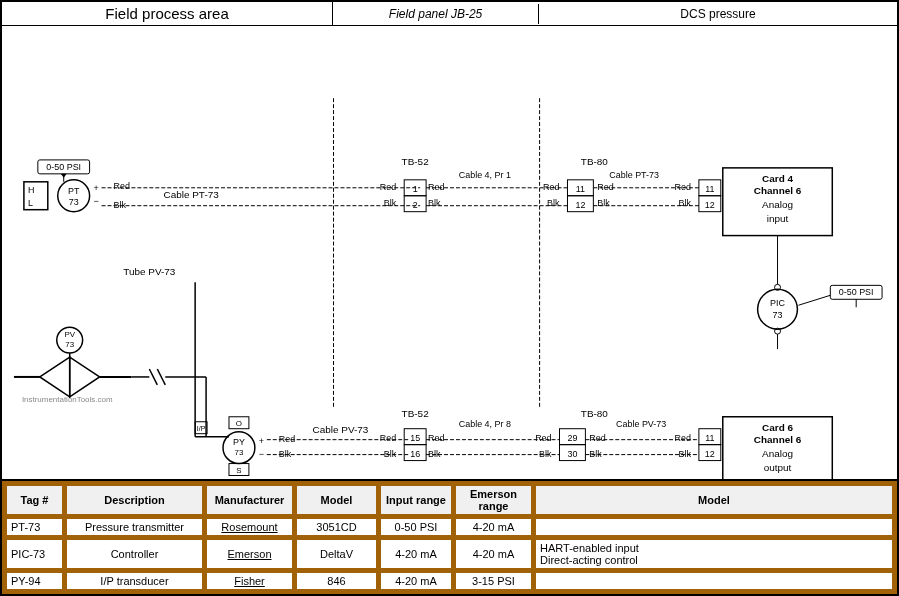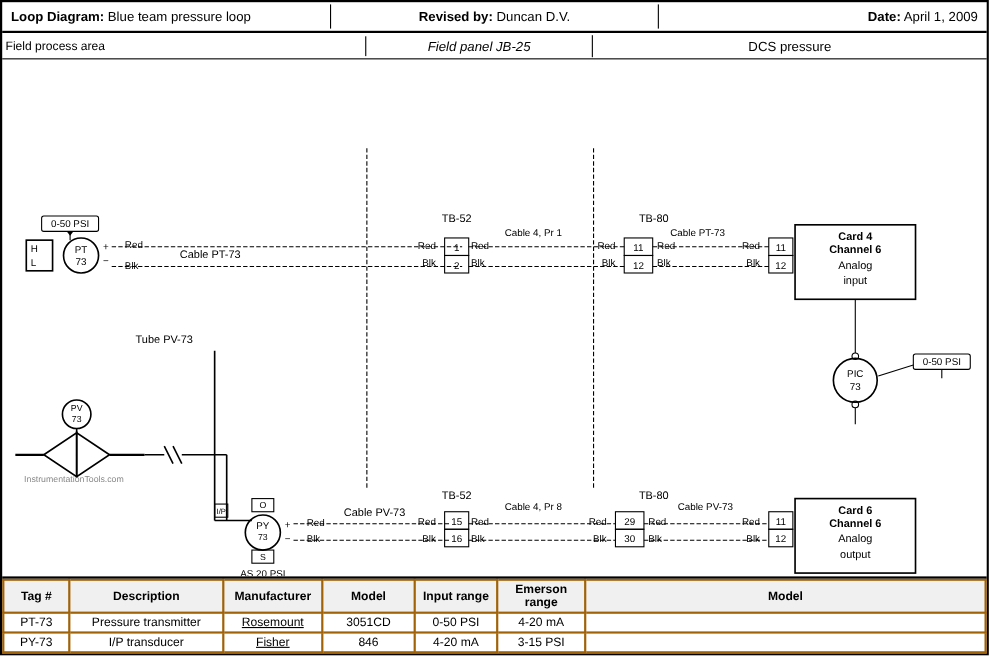--- a/index.html
+++ b/index.html
@@ -46,24 +46,24 @@
     }
     
     .region-labels {
       display: flex;
       border-bottom: 1px solid #000;
       min-height: 24px;
       align-items: center;
     }
     .region-field {
       width: 37%;
-      text-align: left;
+      text-align: center;
       padding: 3px;
       border-right: 1px solid #000;
-      font-size: 11px;
+      font-size: 15px;
     }
     .region-panel {
       width: 23%;
       text-align: center;
       padding: 3px;
       border-right: 1px solid #000;
       font-size: 12px;
       font-style: italic;
     }
     .region-dcs {
@@ -79,63 +79,49 @@
       overflow: hidden;
       border-bottom: 2px solid #000;
     }
     
     .data-table {
       width: 100%;
       border-collapse: collapse;
       font-size: 11px;
     }
     .data-table th, .data-table td {
-      border: 2px solid #a16207;
+      border: 5px solid #a16207;
       padding: 2px 4px;
       text-align: center;
     }
     .data-table th {
       font-weight: bold;
       background: #f0f0f0;
     }
-    .data-table td:nth-child(1) { text-align: center; width: 60px; }
+    .data-table td:nth-child(1) { text-align: left; width: 60px; }
     .data-table td:nth-child(2) { text-align: center; width: 140px; }
     .data-table td:nth-child(3) { width: 90px; text-decoration: underline; }
     .data-table td:nth-child(4) { width: 84px; }
     .data-table td:nth-child(5) { width: 75px; }
     .data-table td:nth-child(6) { width: 80px; }
     .data-table td:nth-child(7) { text-align: left; }
 
     
     .diagram-svg {
       position: absolute;
       top: 0; left: 0;
       width: 100%;
       height: 100%;
     }
   </style>
 </head>
 <body>
 
 <div class="outer-border">
 
-  <div class="header">
-    <div class="header-loop">
-      <strong>Loop Diagram:</strong>
-      <span>Blue team pressure loop</span>
-    </div>
-    <div class="header-revised">
-      <strong>Revised by:</strong>
-      <span>Duncan D.V.</span>
-    </div>
-    <div class="header-date">
-      <strong>Date:</strong>
-      <span>April 1, 2009</span>
-    </div>
-  </div>
 
   <div class="region-labels">
     <div class="region-field">Field process area</div>
     <div class="region-panel">Field panel JB-25</div>
     <div class="region-dcs">DCS pressure</div>
   </div>
 
   <div class="diagram-area">
     <svg class="diagram-svg" viewBox="0 0 899 310" xmlns="http://www.w3.org/2000/svg" font-family="Arial, sans-serif" font-size="10">
 
@@ -355,21 +341,30 @@
     <tr>
           <td>PT-73</td>
           <td>Pressure transmitter</td>
           <td>Rosemount</td>
           <td>3051CD</td>
           <td>0-50 PSI</td>
           <td>4-20 mA</td>
           <td></td>
         </tr>
         <tr>
-          <td>PY-73</td>
+          <td>PIC-73</td>
+          <td>Controller</td>
+          <td>Emerson</td>
+          <td>DeltaV</td>
+          <td>4-20 mA</td>
+          <td>4-20 mA</td>
+          <td>HART-enabled input<br>Direct-acting control</td>
+        </tr>
+        <tr>
+          <td>PY-94</td>
           <td>I/P transducer</td>
           <td>Fisher</td>
           <td>846</td>
           <td>4-20 mA</td>
           <td>3-15 PSI</td>
           <td></td>
         </tr>
       </tbody>
   </table>
 </div>

